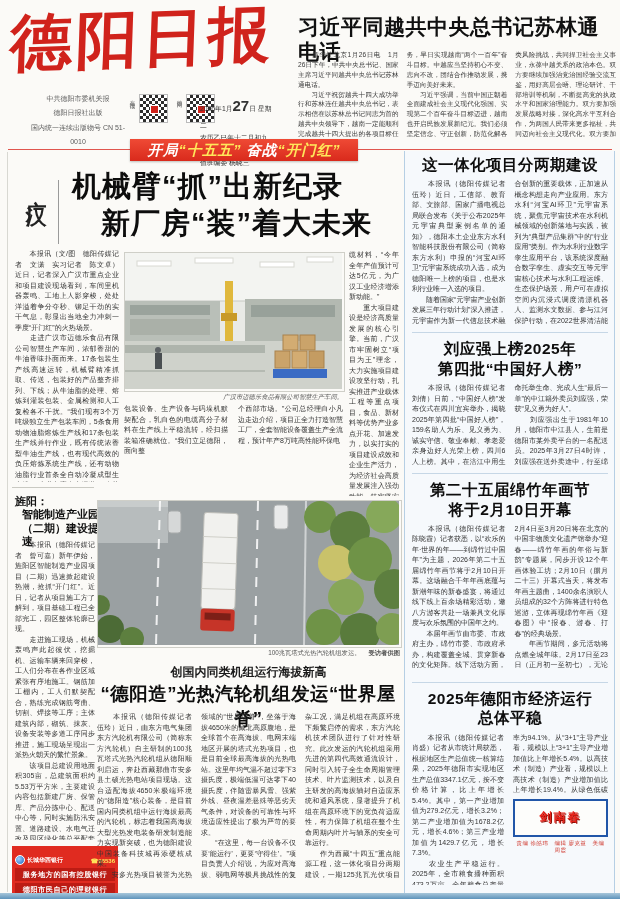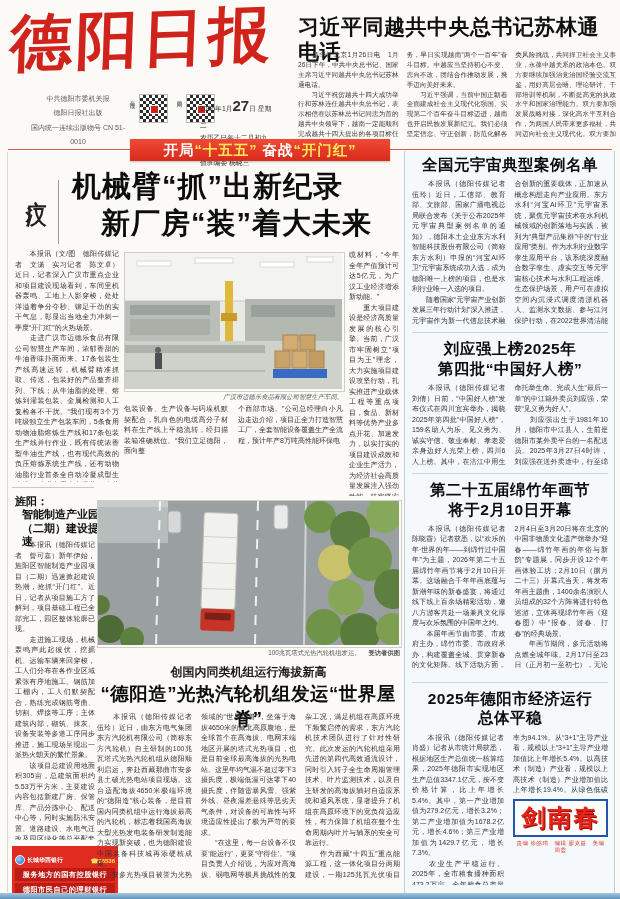--- a/index.html
+++ b/index.html
@@ -15,21 +15,21 @@
   .qr{width:27px;height:27px;border:1px solid #bbb;background:
       repeating-conic-gradient(#2e2e2e 0% 25%, #ffffff 0% 50%);
       background-size:6px 6px;position:relative;}
   .qr .dot{position:absolute;left:10px;top:10px;width:7px;height:7px;background:#d0231c;border:1px solid #fff;}
   .m-date{left:200px;top:92px;width:72px;font-size:6.8px;color:#333;line-height:1.85;}
   .m-date .day{font-size:15px;font-weight:bold;}
   .m-head{left:298px;top:14px;width:318px;font-size:21px;font-weight:900;color:#101010;letter-spacing:0.5px;line-height:1.2;}
   .m-cols{left:298px;top:50px;width:318px;height:90px;column-count:3;column-gap:8px;font-size:6.6px;line-height:1.5;text-align:justify;color:#3a3a3a;white-space:pre-line;overflow:hidden;}
   .red-rule{left:8px;top:149px;width:604px;height:1px;background:#e0564e;}
   
-  .banner{left:130px;top:139px;width:260px;height:22px;background:linear-gradient(#ef4a35,#d92a1c);color:#fff;font-size:14.5px;font-weight:900;text-align:center;line-height:22px;letter-spacing:1px;box-shadow:0 1px 2px rgba(0,0,0,.25);}
+  .banner{left:130px;top:139px;width:228px;height:22px;background:linear-gradient(#ef4a35,#d92a1c);color:#fff;font-size:14.5px;font-weight:900;text-align:center;line-height:22px;letter-spacing:1px;box-shadow:0 1px 2px rgba(0,0,0,.25);font-style:italic;}
   .banner .y{color:#ffe75a;}
   
   .lead-loc{left:22px;top:183px;writing-mode:vertical-rl;font-size:21px;font-weight:bold;color:#222;letter-spacing:6px;height:62px;}
   .lead-div{left:58px;top:180px;width:1px;height:64px;background:#9a9a9a;}
   .lead-t{left:72px;width:330px;font-size:29px;font-weight:900;color:#0d0d0d;letter-spacing:1px;line-height:1;}
   .lead-t1{top:172px;} .lead-t2{top:209px;margin-left:29px;}
   .coltext{font-size:7px;line-height:1.5;text-align:justify;white-space:pre-line;overflow:hidden;color:#333;}
   .lead-left{left:15px;top:249px;width:104px;height:233px;}
   .photo1{left:124px;top:252px;width:219px;height:138px;border:1px solid #cfcfc8;}
   .p1-cap{left:124px;top:393px;width:219px;font-size:6.3px;color:#555;text-align:right;font-style:italic;}
@@ -63,21 +63,21 @@
   .sb-body{column-count:2;column-gap:9px;column-fill:auto;margin-top:5px;}
   .sb-rule{height:1px;background:#c6d7e6;margin:6px 0;}
   .a1-body{height:147px;}
   .a2-body{height:84px;}
   .a3-body{height:152px;}
   .a4-wrap{display:flex;gap:9px;margin-top:5px;}
   .a4-col{width:95px;}
   .a4-c1{height:152px;}
   .a4-c2text{height:62px;}
   .jnc{margin-top:4px;width:95px;height:38px;border:2px solid #2156a8;background:#fdfdfb;display:flex;align-items:center;justify-content:center;box-sizing:border-box;}
-  .jnc-text{font-size:24px;font-weight:900;color:#e8231a;letter-spacing:2px;text-shadow:1px 1px 0 #8f1008;font-family:"DejaVu Serif",serif;}
+  .jnc-text{font-size:12px;font-weight:900;color:#e8231a;letter-spacing:2px;text-shadow:1px 1px 0 #8f1008;font-family:"DejaVu Serif",serif;}
   .credits{margin-top:3px;font-size:5.5px;color:#d03a2f;text-align:center;letter-spacing:0.5px;}
   
   .left-frame{left:7px;top:152px;width:1px;height:740px;background:#d8d8d2;}
   .bottom-strip{left:0px;top:893px;width:620px;height:6px;background:linear-gradient(#a7c6da,#5e93bb);}
 </style>
 </head>
 <body>
 
 <div class="page">
 
@@ -228,21 +228,21 @@
   <div class="abs tb-head">“德阳造”光热汽轮机组发运“世界屋脊”</div>
   <div class="abs coltext tb-body">　　本报讯（德阳传媒记者　伍玲）近日，由东方电气集团东方汽轮机有限公司（简称东方汽轮机）自主研制的100兆瓦塔式光热汽轮机组从德阳顺利启运，奔赴西藏那曲市安多县土硕光热电站项目现场。这台适配海拔4650米极端环境的“德阳造”核心装备，是目前国内同类机组中运行海拔最高的汽轮机，标志着我国高海拔大型光热发电装备研发制造能力实现新突破，也为德阳建设中国装备科技城再添硬核成果。
 　　安多光热项目被誉为光热领域的“世界屋脊”，坐落于海拔4650米的藏北高原腹地，是全球首个在高海拔、电网末端地区开展的塔式光热项目，也是目前全球最高海拔的光热电站。这里年均气温不超过零下3摄氏度，极端低温可达零下40摄氏度，伴随雷暴风雪、强紫外线、昼夜温差悬殊等恶劣天气条件，对设备的可靠性与环境适应性提出了极为严苛的要求。
 　　“在这里，每一台设备不仅要‘能运行’，更要‘守得住’。”项目负责人介绍说，为应对高海拔、弱电网等极具挑战性的复杂工况，满足机组在高原环境下频繁启停的需求，东方汽轮机技术团队进行了针对性研究。此次发运的汽轮机组采用先进的第四代高效通流设计，同时引入转子全生命周期管理技术、叶片监测技术，以及自主研发的高海拔轴封自适应系统和通风系统，显著提升了机组在高原环境下的宽负荷适应性，有力保障了机组在整个生命周期内叶片与轴系的安全可靠运行。
 　　作为西藏“十四五”重点能源工程，这一体化项目分两期建设，一期125兆瓦光伏项目已于2024年10月具备并网条件，二期“100兆瓦光热+475兆瓦光伏”项目计划今年10月投产。投运后可实现每日16小时连续稳定发电，年均发电量可达2.6亿千瓦时，满足约20万户家庭用电需求，每年可节约标准煤6万吨，减少二氧化碳排放16.5万吨，并首次在西藏实现“光热+风电+光伏”一体化示范。
 　　“这台机组的成功研制，验证了我国高海拔大型光热装备研发制造的成熟度。”东方汽轮机项目负责人介绍说，机组从设计到投产全程攻克了多项技术难关，不仅将为当地电网输送稳定的支撑电源，更将为全球高寒高海拔地区清洁能源开发提供“德阳方案”。
 　　近年来，德阳持续深耕清洁能源装备领域，从重型燃机到海上风电机组，再到高海拔光热装备，“德阳造”不断刷新行业纪录。此次高海拔汽轮机的成功发运，进一步彰显了德阳“中国装备科技城”的技术引领力，为四川打造世界级清洁能源基地注入强劲动能。</div>
 
   <div class="abs sidebar">
     <div>
-      <div class="sb-title">全国元宇宙典型案例名单</div>
+      <div class="sb-title">这一体化项目分两期建设</div>
       <div class="sb-body a1-body coltext">　　本报讯（德阳传媒记者　伍玲）近日，工信部、教育部、文旅部、国家广播电视总局联合发布《关于公布2025年元宇宙典型案例名单的通知》，德阳本土企业东方水利智能科技股份有限公司（简称东方水利）申报的“河宝AI环卫”元宇宙系统成功入选，成为德阳唯一上榜的项目，也是水利行业唯一入选的项目。
 　　随着国家“元宇宙产业创新发展三年行动计划”深入推进，元宇宙作为新一代信息技术融合创新的重要载体，正加速从概念构想走向产业应用。东方水利“河宝AI环卫”元宇宙系统，聚焦元宇宙技术在水利机械领域的创新落地与实践，被列为“典型产品集群”中的“行业应用”类别。作为水利行业数字孪生应用平台，该系统深度融合数字孪生、虚实交互等元宇宙核心技术与水利工程运维、生态保护场景，用户可在虚拟空间内沉浸式调度清漂机器人、监测水文数据、参与江河保护行动，在2022世界清洁能源装备大会上首次亮相便引发广泛关注。
 　　东方水利深耕水利水电绿色智能装备制造领域20余年，凭借扎实的技术积累与服务经验，已为白鹤滩水电站、乌东德工程、平陆运河等600余个重大水利水电项目提供产品与技术服务。此次“河宝AI环卫”元宇宙系统入选国家级典型案例，彰显了企业在数字技术与实体应用融合领域的创新实力，更印证了德阳特色智能环保产业数字化转型、本土企业科技创新活力的部署成效。</div>
     </div>
     <div class="sb-rule"></div>
     <div>
       <div class="sb-title">刘应强上榜2025年</div>
       <div class="sb-title">第四批“中国好人榜”</div>
       <div class="sb-body a2-body coltext">　　本报讯（德阳传媒记者　刘倩）日前，“中国好人榜”发布仪式在四川宜宾举办，揭晓2025年第四批“中国好人榜”，159名助人为乐、见义勇为、诚实守信、敬业奉献、孝老爱亲身边好人光荣上榜，四川6人上榜。其中，在涪江中用生命托举生命、完成人生“最后一单”的中江籍外卖员刘应强，荣获“见义勇为好人”。
 　　刘应强出生于1981年10月，德阳市中江县人，生前是德阳市某外卖平台的一名配送员。2025年3月27日4时许，刘应强在送外卖途中，行至绵阳市游仙区东津路时，发现一名落水者在河中挣扎，他没有过多犹豫，迅速下到河中展开救援行动。施救过程中，他紧紧抓住落水者的衣服，一边奋力将其往岸边推送，一边呼喊岸边群众帮忙。最终，落水者成功获救，而刘应强因体力透支，不幸溺水牺牲。

